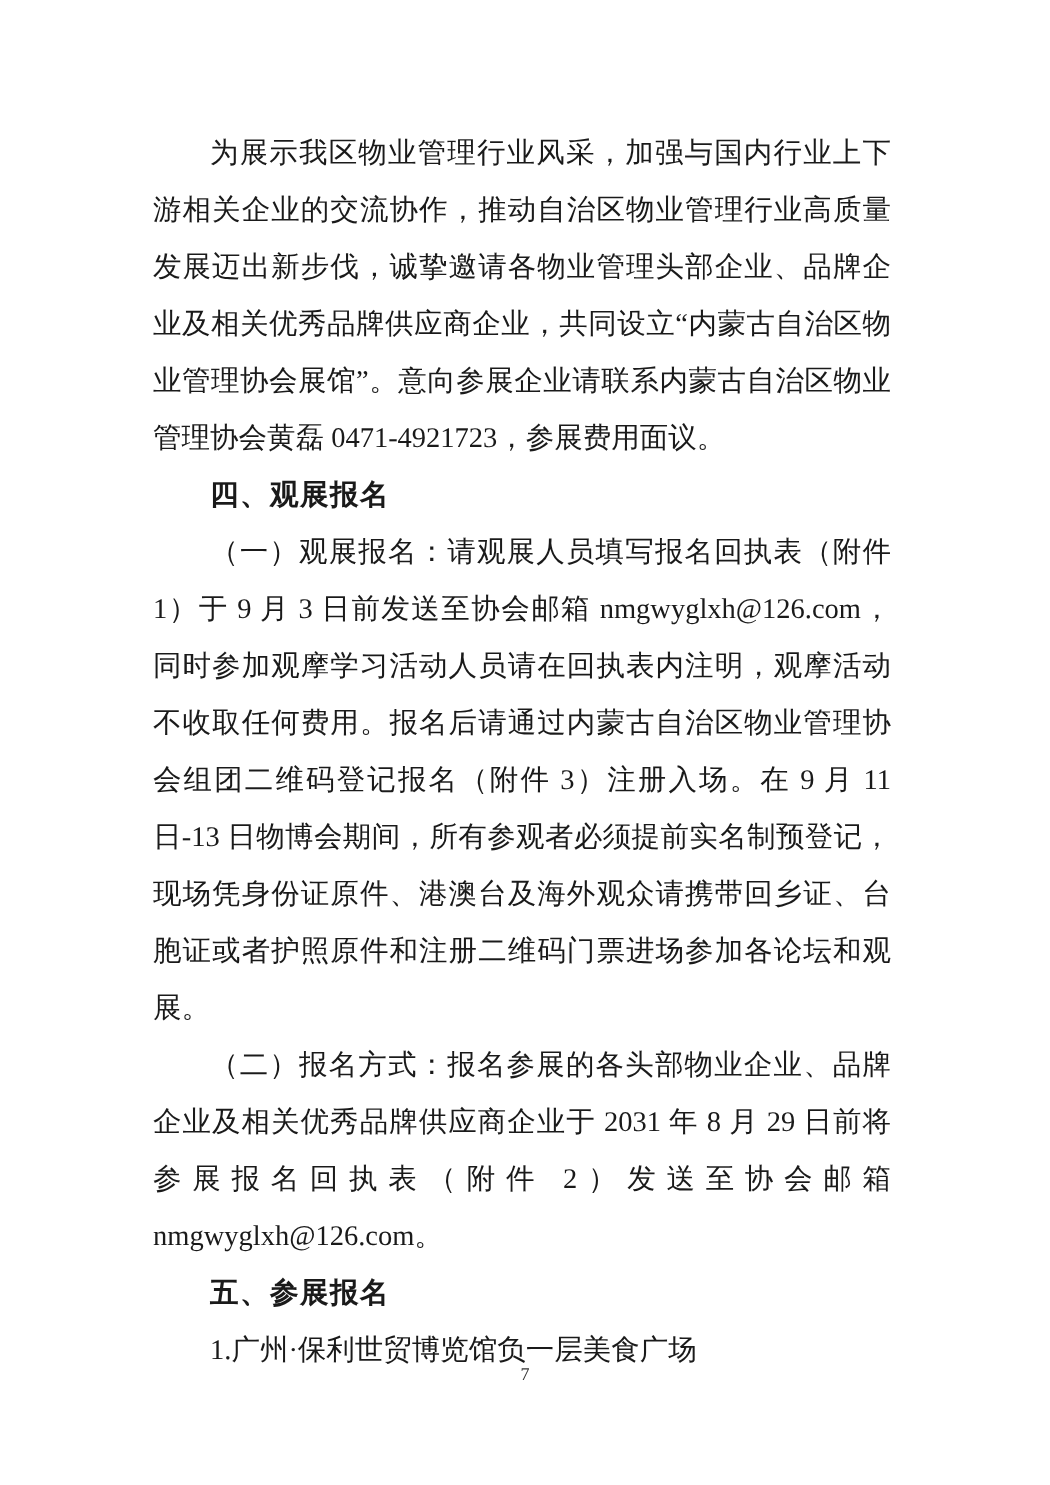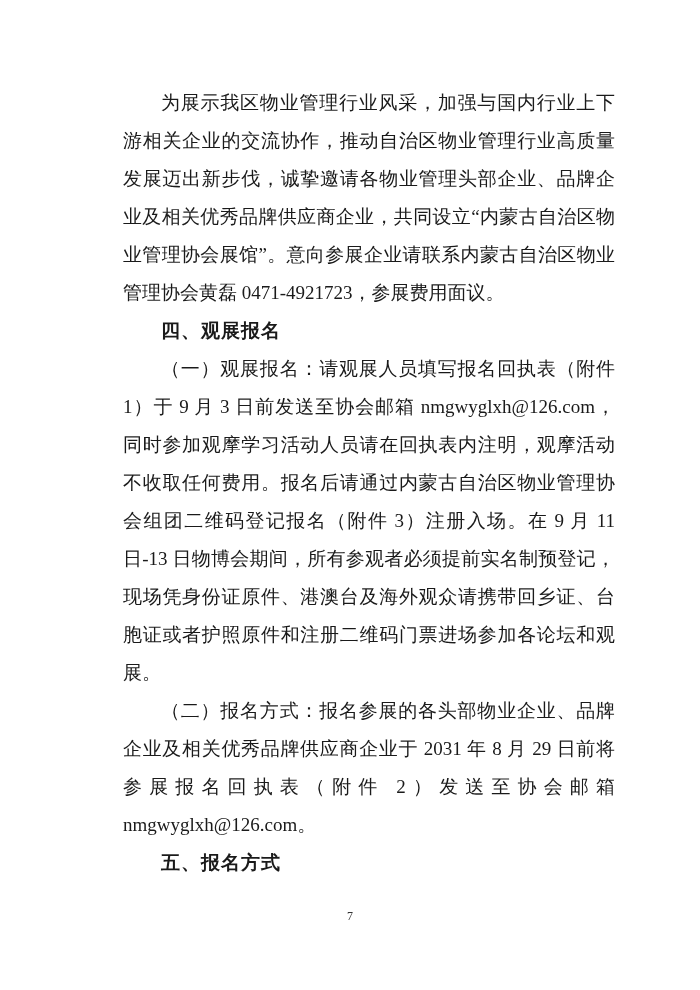--- a/index.html
+++ b/index.html
@@ -11,21 +11,21 @@
     position: relative;
     width: 700px;
     height: 990px;
     background: #ffffff;
     overflow: hidden;
     font-family: "Liberation Serif", "DejaVu Serif", serif;
     color: #1a1a1a;
   }
   .content {
     position: absolute;
-    left: 123px;
+    left: 102px;
     top: 84px;
     width: 492px;
     font-size: 19px;
     line-height: 38px;
     text-align: justify;
     text-justify: inter-character;
   }
   .content p {
     margin: 0;
     padding: 0;
@@ -62,20 +62,21 @@
   <div class="content">
 
     <p class="body latin-keep"><span class="lead"></span><span>为展示我区物业管理行业风采，加强与国内行业上下游相关企业的交流协作，推动自治区物业管理行业高质量发展迈出新步伐，诚挚邀请各物业管理头部企业、品牌企业及相关优秀品牌供应商企业，共同设立“内蒙古自治区物业管理协会展馆”。意向参展企业请联系内蒙古自治区物业管理协会黄磊 0471-4921723，参展费用面议。</span></p>
 
     <p class="heading">四、观展报名</p>
 
     <p class="body latin-keep"><span class="lead">（一）观展报名：</span><span>请观展人员填写报名回执表（附件 1）于 9 月 3 日前发送至协会邮箱 nmgwyglxh@126.com，同时参加观摩学习活动人员请在回执表内注明，观摩活动不收取任何费用。报名后请通过内蒙古自治区物业管理协会组团二维码登记报名（附件 3）注册入场。在 9 月 11 日-13 日物博会期间，所有参观者必须提前实名制预登记，现场凭身份证原件、港澳台及海外观众请携带回乡证、台胞证或者护照原件和注册二维码门票进场参加各论坛和观展。</span></p>
 
     <p class="body latin-keep"><span class="lead">（二）报名方式：</span><span>报名参展的各头部物业企业、品牌企业及相关优秀品牌供应商企业于 2031 年 8 月 29 日前将参展报名回执表（附件 2）发送至协会邮箱 nmgwyglxh@126.com。</span></p>
 
-    <p class="heading">五、报名方式</p>
+    <p class="heading">五、参展报名</p>
 
+    <p class="body latin-keep">1.广州·保利世贸博览馆负一层美食广场</p>
 
 
   </div>
 
   <div class="page-number">7</div>
 </div>
 
 </body></html>

